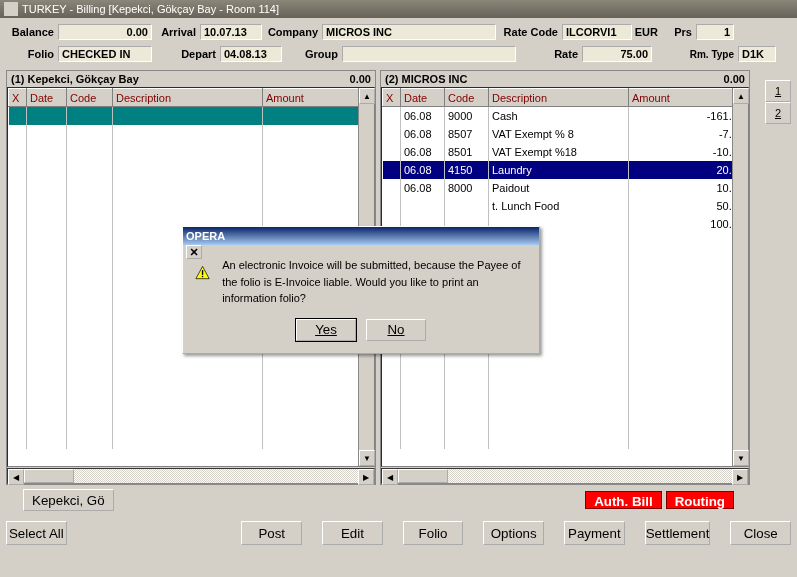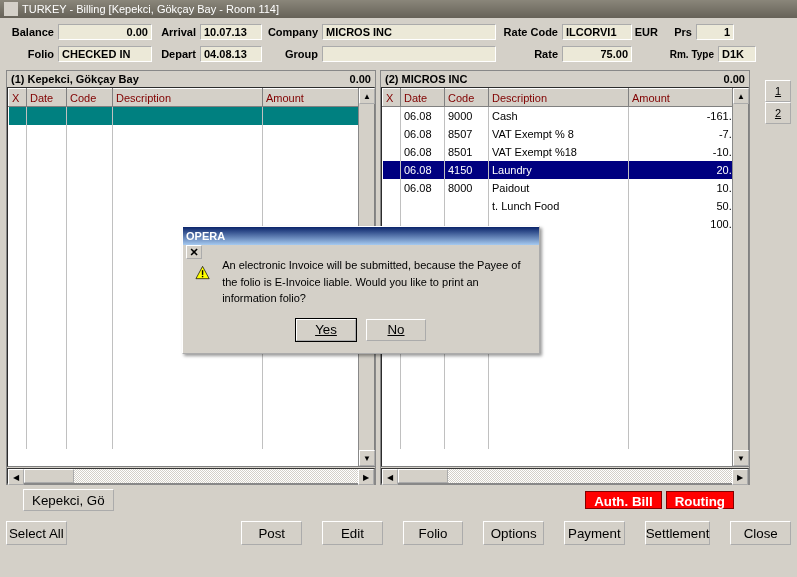--- a/index.html
+++ b/index.html
@@ -69,21 +69,21 @@
     <span class="info-field left" style="width:174px">MICROS INC</span>
     <span class="info-label" style="width:66px">Rate Code</span>
     <span class="info-field left" style="width:70px">ILCORVI1</span>
     <span class="info-label" style="width:30px">EUR</span>
     <span class="info-label" style="width:34px">Prs</span>
     <span class="info-field" style="width:38px">1</span>
   </div>
   <div class="info-row">
     <span class="info-label" style="width:50px">Folio</span>
     <span class="info-field left" style="width:94px">CHECKED IN</span>
-    <span class="info-label" style="width:48px">Depart</span>
+    <span class="info-label" style="width:68px">Depart</span>
     <span class="info-field left" style="width:62px">04.08.13</span>
     <span class="info-label" style="width:60px">Group</span>
     <span class="info-field left" style="width:174px"></span>
     <span class="info-label" style="width:66px">Rate</span>
     <span class="info-field" style="width:70px">75.00</span>
     <span style="width:30px"></span>
     <span class="info-label" style="width:56px;font-size:10px">Rm. Type</span>
     <span class="info-field left" style="width:38px">D1K</span>
   </div>
 </div>

